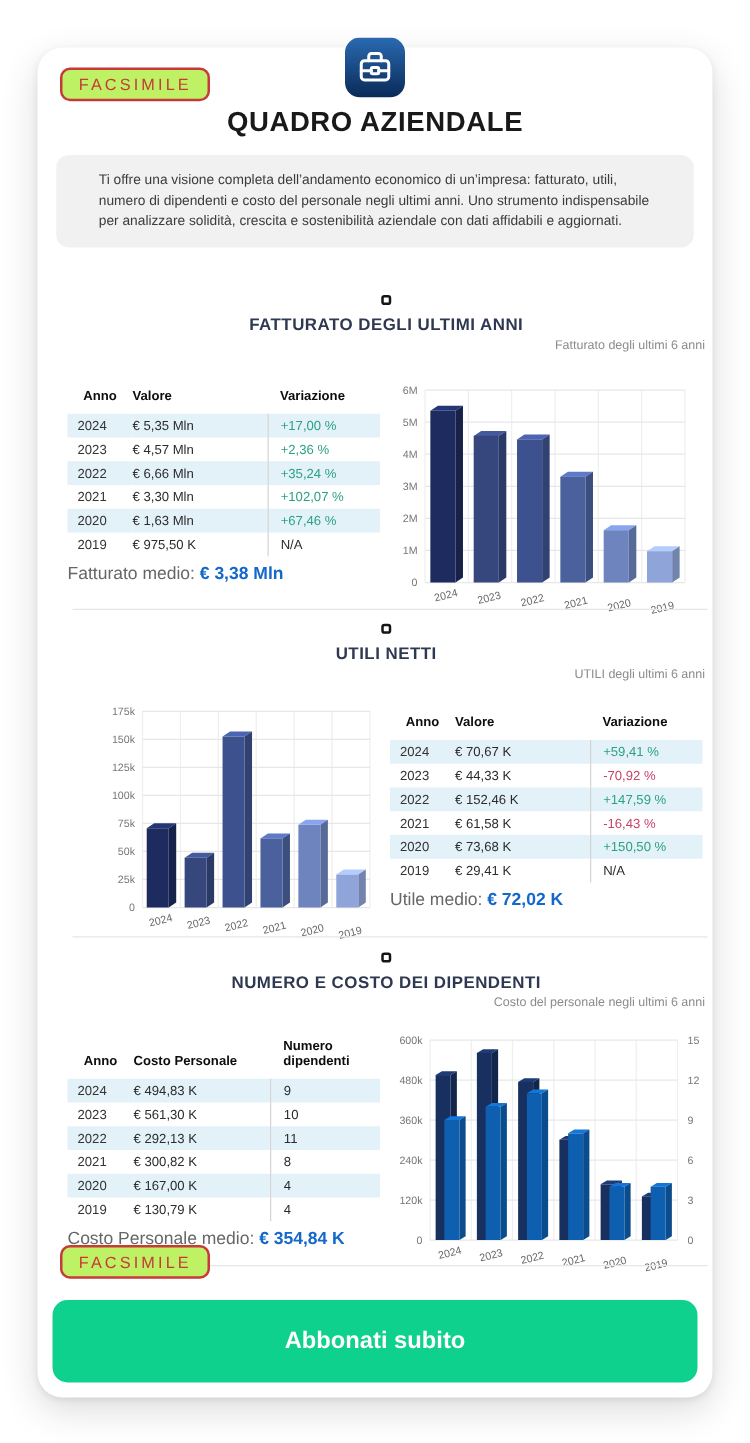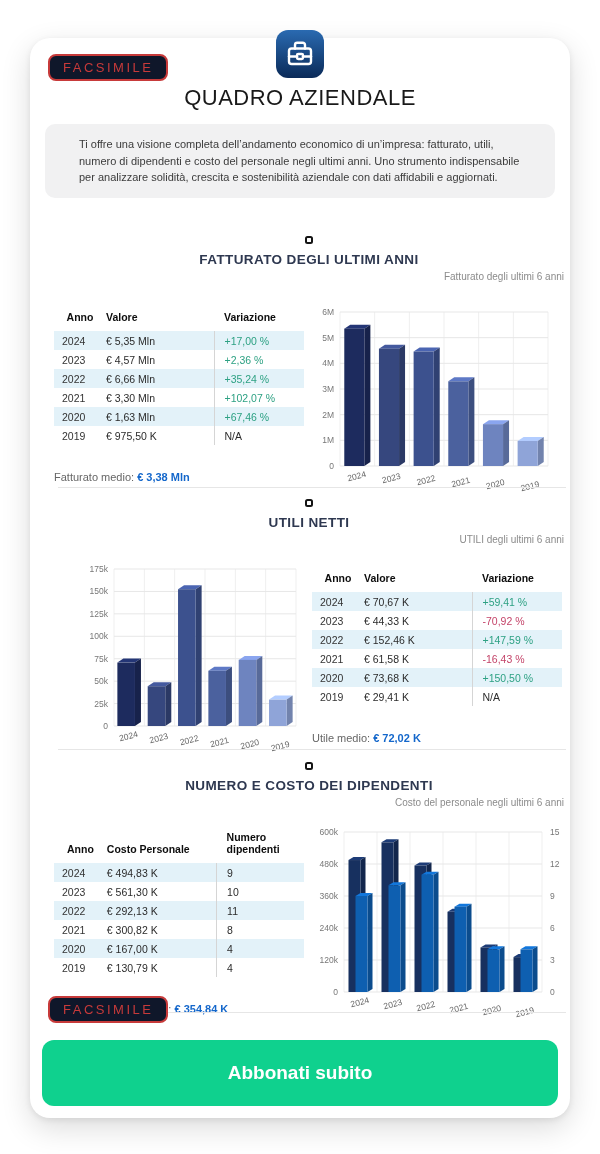--- a/index.html
+++ b/index.html
@@ -8,27 +8,27 @@
   .card {
     position:absolute; left:30px; top:38px; width:540px; height:1080px;
     background:#ffffff; border-radius:20px;
     box-shadow:0 10px 30px rgba(0,0,0,0.14), 0 2px 6px rgba(0,0,0,0.08);
   }
   
   .app-icon { position:absolute; top:-8px; left:50%; transform:translateX(-50%); width:48px; height:48px; }
   
   .badge {
     position:absolute; display:inline-block; padding:4px 13px;
-    border:2px solid #c73a3a; border-radius:8px; background:#0f172a;
+    border:2px solid #c73a3a; border-radius:8px; background:#bef264;
     color:#c73a3a; font-size:13px; letter-spacing:2.5px; font-weight:500; z-index:3;
   }
   .badge-top { top:16px; left:18px; }
   .badge-bottom { top:958px; left:18px; }
   .title { position:absolute; top:47px; left:0; width:100%; text-align:center;
-    font-size:22px; font-weight:400; letter-spacing:0.5px; color:#191919; }
+    font-size:22px; font-weight:700; letter-spacing:0.5px; color:#191919; }
   .desc {
     position:absolute; top:86px; left:15px; width:510px;
     background:#f1f1f2; border-radius:10px; padding:12px 34px;
     font-size:11px; line-height:1.5; color:#3b3b3b; 
   }
   
   .sec { position:absolute; left:24px; right:6px; }
   .sec1 { top:198px; } .sec2 { top:461px; } .sec3 { top:724px; }
   .sec-head { display:flex; align-items:center; gap:8px;flex-direction:column; }
   .sq-icon { display:inline-block; width:8px; height:8px; border:2.5px solid #151515; border-radius:2.5px; flex:none; }
@@ -46,21 +46,21 @@
   th.col1 { width:108px; }
   td { padding:3.5px 0; }
   td.col0 { padding-left:8px; width:52px; color:#333; }
   td.col1 { width:108px; }
   td.col2, th.col2 { padding-left:10px; }
   tbody td.col2 { border-left:1px solid #d5d5d5; }
   tbody tr:nth-child(odd) { background:#e3f2f9; }
   td.pos { color:#2da183; }
   td.neg { color:#c44469; }
   .sec3 th.col2 { width:86px; }
-  .tbl-footer { margin-top:26px; font-size:11px; color:#666; }
+  .tbl-footer { margin-top:5px; font-size:14px; color:#666; }
   .tbl-footer b { color:#1467cb; font-weight:700; }
   
   .chart { flex:none; }
   .chart text { font-family:"Liberation Sans",sans-serif; }
   .chart .tick { font-size:8.5px; fill:#777; }
   .chart .xlab { font-size:8.5px; fill:#666; }
   .chart-1 { margin-top:16px; margin-left:6px; }
   .chart-2 { margin-top:12px; margin-left:26px; }
   .chart-3 { margin-top:8px; margin-left:4px; }
   .divider { position:absolute; left:28px; right:4px; height:0; border-top:1px solid #e6e6e6; }

